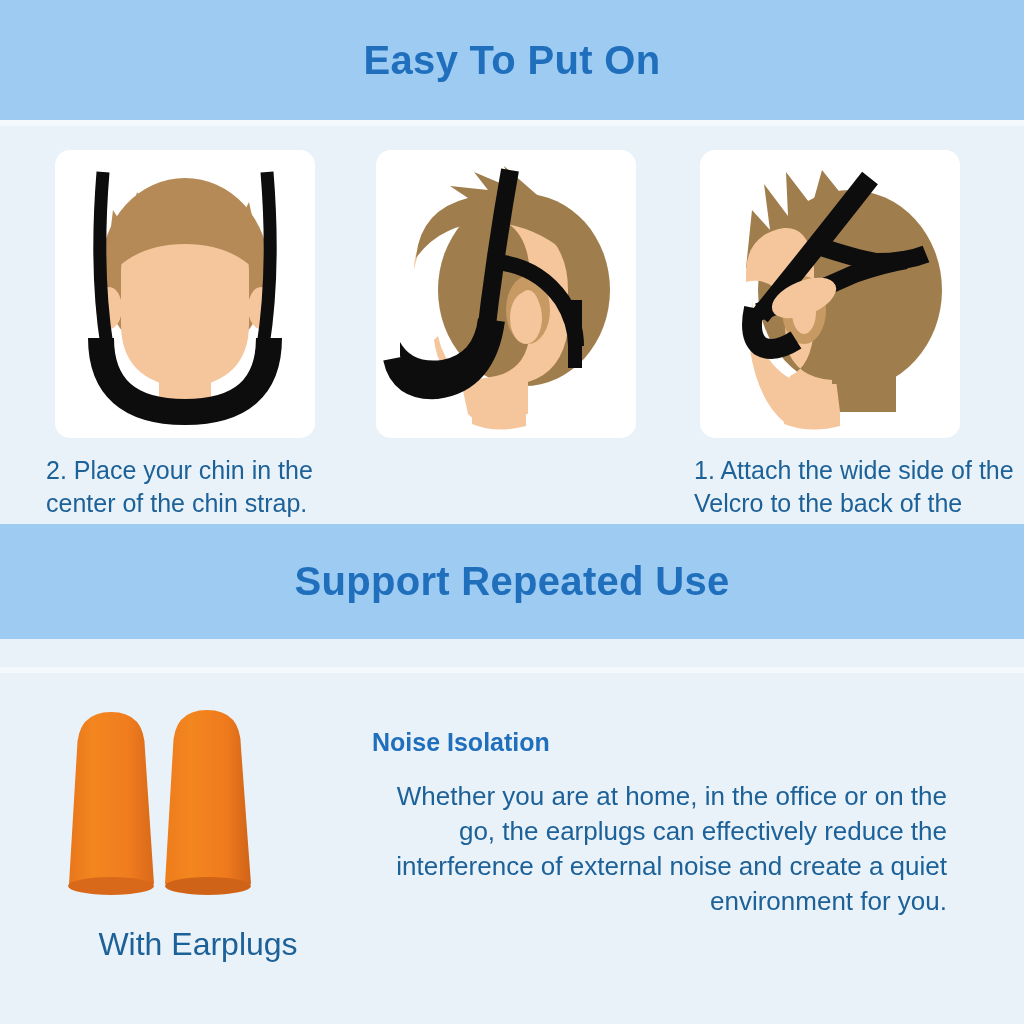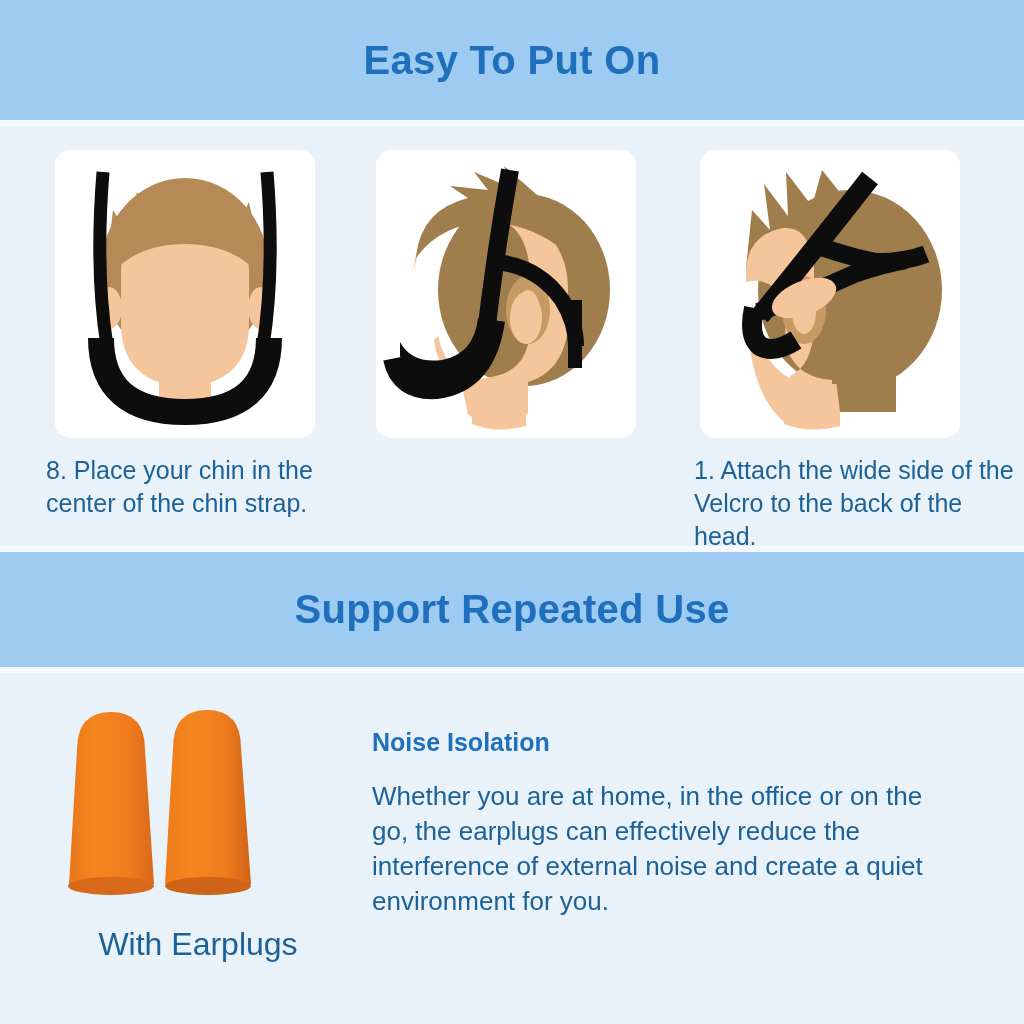--- a/index.html
+++ b/index.html
@@ -27,21 +27,21 @@
   .band-title {
     font-size:40px;
     font-weight:bold;
     color:#1f6fbd;
     letter-spacing:0.3px;
     white-space:nowrap;
   }
   #band-1 { top:0; height:120px; }
   #band-1 .band-title { font-size:40px; }
 
-  #band-2 { top:552px; height:115px; }
+  #band-2 { top:524px; height:115px; }
   #band-2 .band-title { font-size:40px; }
 
   .band-sep {
     position:absolute; left:0; width:1024px; height:6px;
     background:#f3f9fc;
   }
   #sep-a { top:120px; }
   #sep-b { top:546px; }
   #sep-c { top:667px; }
 
@@ -116,20 +116,21 @@
     font-size:25px;
     font-weight:bold;
     color:#1f6fbd;
     margin-bottom:22px;
   }
   #noise-body {
     font-size:26px;
     line-height:35px;
     color:#1d6199;
     width:575px;
+    text-align:right;
   }
 </style>
 </head>
 <body>
 
 <div id="page">
 
   <div class="band" id="band-1">
     <div class="band-title">Easy To Put On</div>
   </div>
@@ -155,21 +156,21 @@
           <path d="M104 228 L156 228 L156 264 Q130 276 104 264 Z" fill="#f5c69c"></path>
 
           <path d="M48 22 Q40 120 52 196" stroke="#0d0d0d" stroke-width="13" fill="none" stroke-linecap="butt"></path>
 
           <path d="M212 22 Q220 120 208 196" stroke="#0d0d0d" stroke-width="13" fill="none" stroke-linecap="butt"></path>
 
           <path d="M48 186 Q48 256 130 256 Q212 256 212 186 L212 200 Q212 272 130 272 Q48 272 48 200 Z" fill="#0d0d0d"></path>
           <path d="M46 188 Q46 262 130 262 Q214 262 214 188" stroke="#0d0d0d" stroke-width="26" fill="none" stroke-linecap="butt"></path>
         </svg>
       </div>
-      <div class="step-caption">8. Place your chin in the center of the chin strap.</div>
+      <div class="step-caption">2. Place your chin in the center of the chin strap.</div>
     </div>
 
     <div class="step" id="step-2">
       <div class="step-card">
         <svg viewBox="0 0 260 288">
 
           <ellipse cx="148" cy="140" rx="86" ry="96" fill="#a07d4c"></ellipse>
 
           <path d="M38 120 Q38 72 96 66 Q150 62 154 122 L154 176 Q154 218 120 226 L98 230 L92 264 L152 264 L152 232 Q186 222 192 180 L192 140 Q192 78 128 62 Q52 48 38 120 Z" fill="#f5c69c"></path>
 

